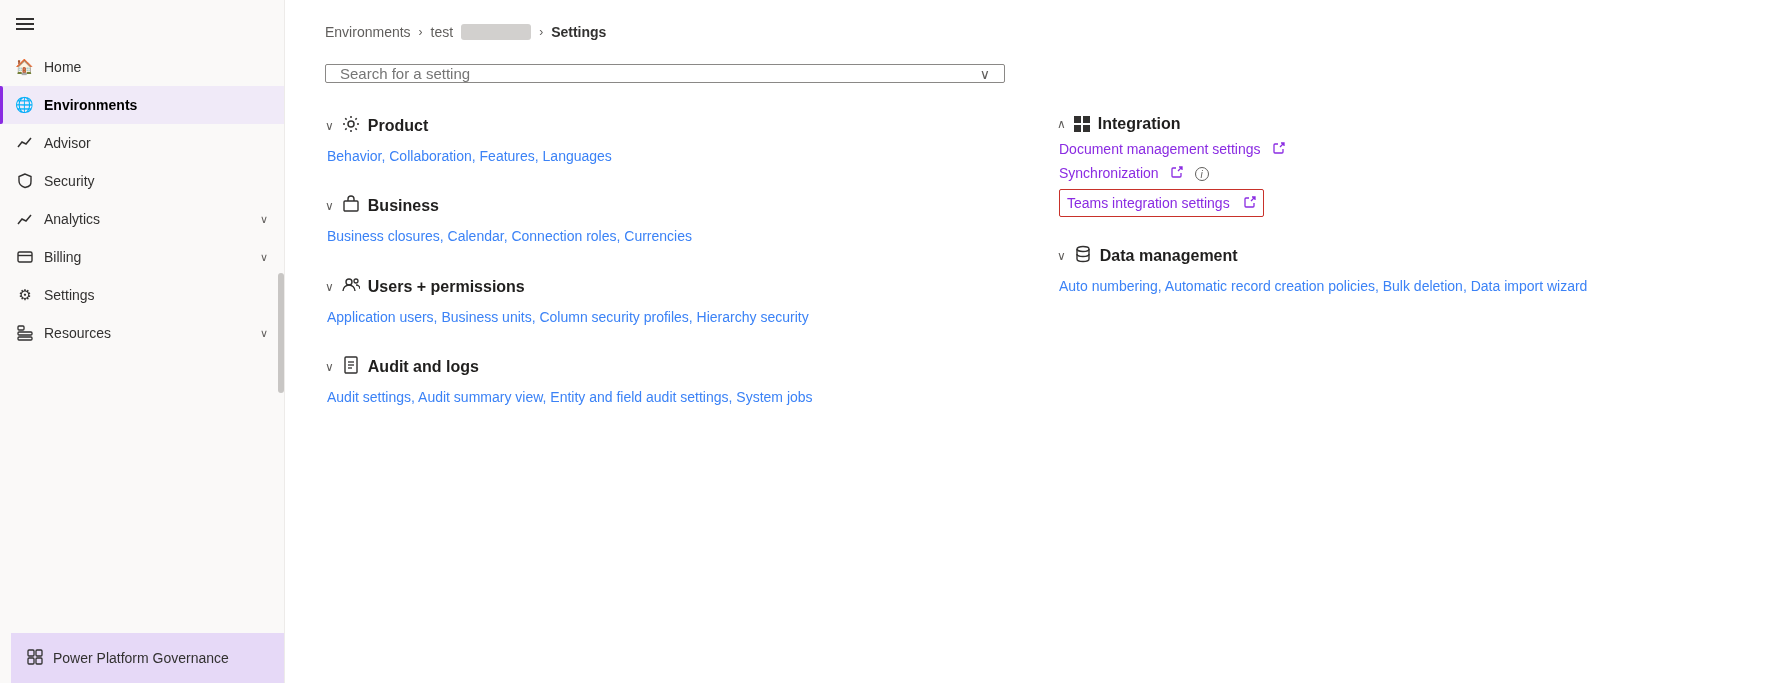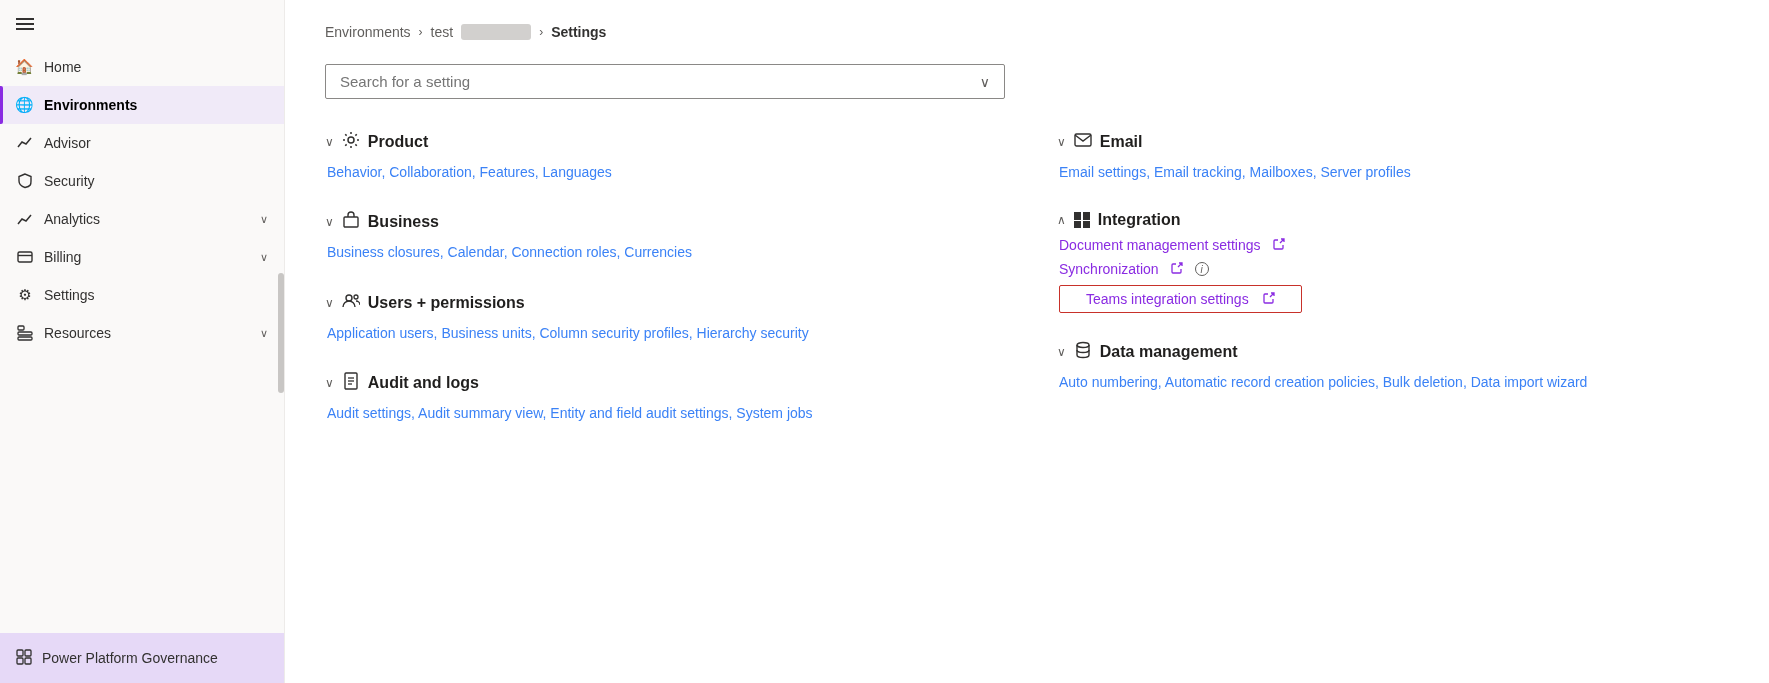--- a/index.html
+++ b/index.html
@@ -84,21 +84,21 @@
       width: 6px;
       height: 120px;
       background: #c8c6c4;
       border-radius: 3px;
     }
 
     
     .nav-item-partial {
       position: absolute;
       bottom: 0;
-      left: 0;
+      left: 11px;
       right: 0;
       background: #e6d9f7;
       height: 50px;
       display: flex;
       align-items: center;
       padding: 0 16px;
       gap: 10px;
       font-size: 14px;
       color: #323130;
       overflow: hidden;
@@ -133,21 +133,21 @@
       display: inline-block;
     }
     .breadcrumb .crumb-current { font-weight: 700; color: #323130; }
 
     
     .search-bar {
       display: flex;
       align-items: center;
       border: 1px solid #8a8886;
       border-radius: 2px;
-      padding: 8px 14px;
+      padding: 0 14px;
       width: 680px;
       margin-bottom: 32px;
       background: #fff;
       cursor: pointer;
     }
     .search-bar input {
       flex: 1;
       border: none;
       outline: none;
       font-size: 15px;
@@ -188,21 +188,21 @@
       font-size: 14px;
       color: #3b82f6;
       line-height: 1.6;
       padding-left: 2px;
     }
 
     
     .integration-links { padding-left: 2px; }
     .integration-link {
       display: flex;
-      align-items: center;
+      align-items: flex-end;
       gap: 12px;
       margin-bottom: 8px;
       font-size: 14px;
       color: #8a2be2;
       cursor: pointer;
     }
     .integration-link .ext-icon {
       font-size: 12px;
       color: #8a2be2;
     }
@@ -218,21 +218,21 @@
       justify-content: center;
       font-style: italic;
       font-size: 10px;
     }
 
     .teams-link-box {
       display: inline-flex;
       align-items: center;
       gap: 14px;
       border: 1.5px solid #c8312a;
-      padding: 5px 26px;
+      padding: 5px 7px;
       border-radius: 2px;
       color: #8a2be2;
       font-size: 14px;
       cursor: pointer;
     }
 
     
     .collapse-up::before { content: '∧'; }
     .collapse-down::before { content: '∨'; }
 
@@ -425,33 +425,20 @@
           </span>
           <span class="section-title">Audit and logs</span>
         </div>
         <div class="section-links">Audit settings, Audit summary view, Entity and field audit settings, System jobs</div>
       </div>
 
     </div>
 
     <div>
 
-      <div class="settings-section">
-        <div class="section-header">
-          <span class="collapse-arrow collapse-down"></span>
-          <span class="section-icon">
-            <svg width="18" height="18" viewBox="0 0 18 18" fill="none">
-              <rect x="1" y="3" width="16" height="12" rx="1.5" stroke="#323130" stroke-width="1.4"></rect>
-              <polyline points="1,4 9,10 17,4" stroke="#323130" stroke-width="1.4"></polyline>
-            </svg>
-          </span>
-          <span class="section-title">Email</span>
-        </div>
-        <div class="section-links">Email settings, Email tracking, Mailboxes, Server profiles</div>
-      </div>
 
       <div class="settings-section">
         <div class="section-header">
           <span class="collapse-arrow collapse-up"></span>
           <span class="section-icon">
             <div class="windows-logo">
               <span></span>
                 <span></span>
                 <span></span>
                 <span></span>

